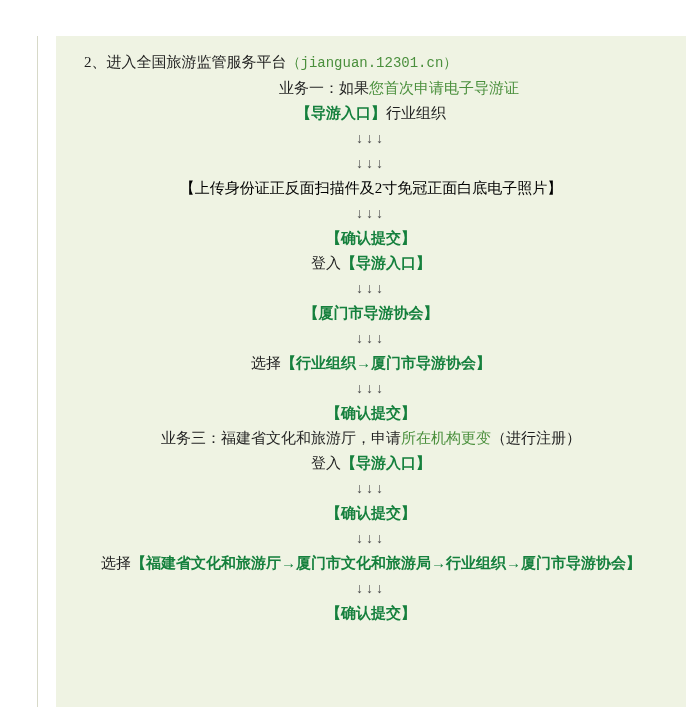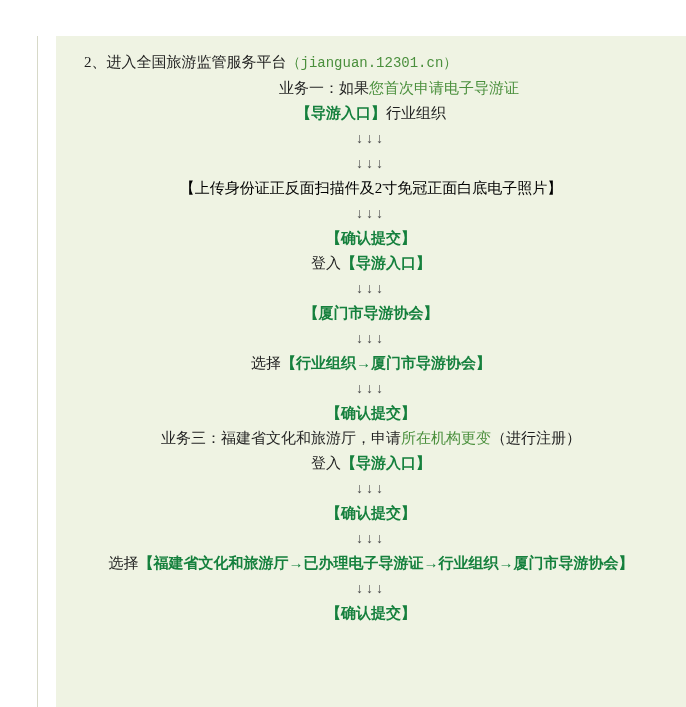--- a/index.html
+++ b/index.html
@@ -169,21 +169,21 @@
 
     <div class="arrows">↓↓↓</div>
 
     <div class="line">
       <span class="green-b">【确认提交】</span>
     </div>
 
     <div class="arrows">↓↓↓</div>
 
     <div class="line wrapline">
-      <span class="dark">选择</span><span class="green-b">【福建省文化和旅游厅→已办理电子导游证→行业组织→厦门市导游协会】</span>
+      <span class="dark">选择</span><span class="green-b">【福建省文化和旅游厅→厦门市文化和旅游局→行业组织→厦门市导游协会】</span>
     </div>
 
     <div class="arrows">↓↓↓</div>
 
     <div class="line">
       <span class="green-b">【确认提交】</span>
     </div>
 
   </div>
 </div>

